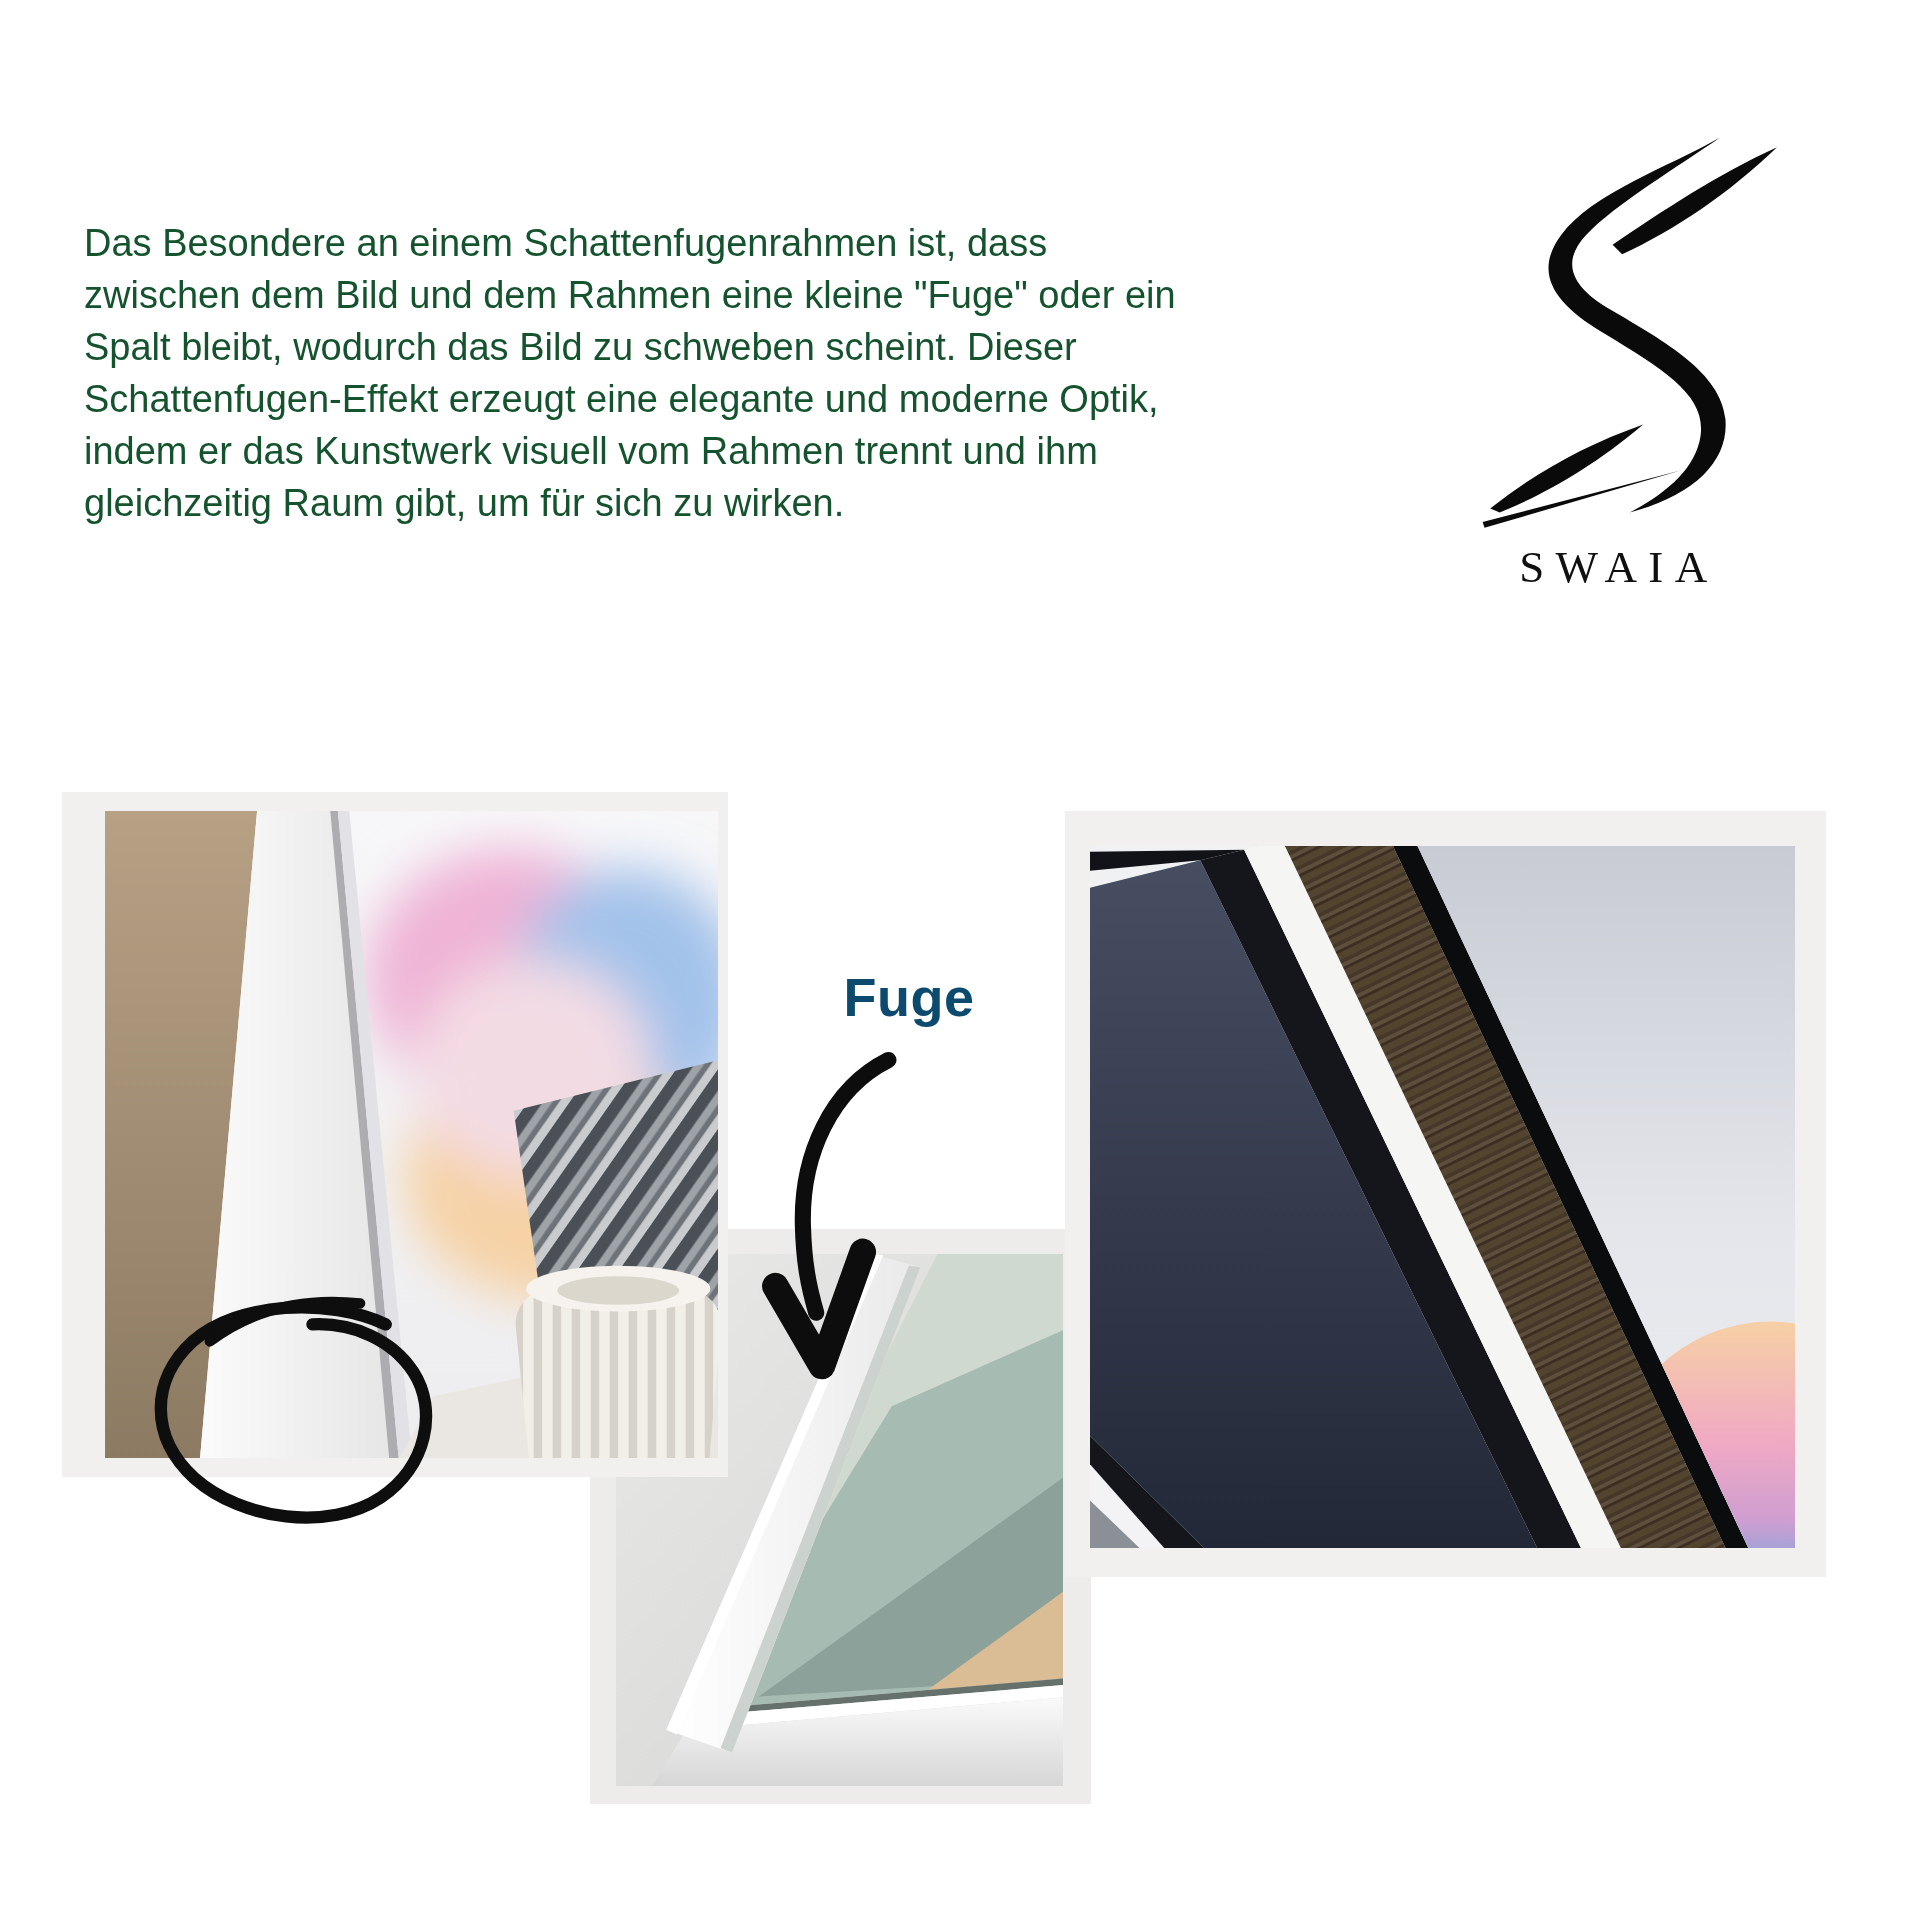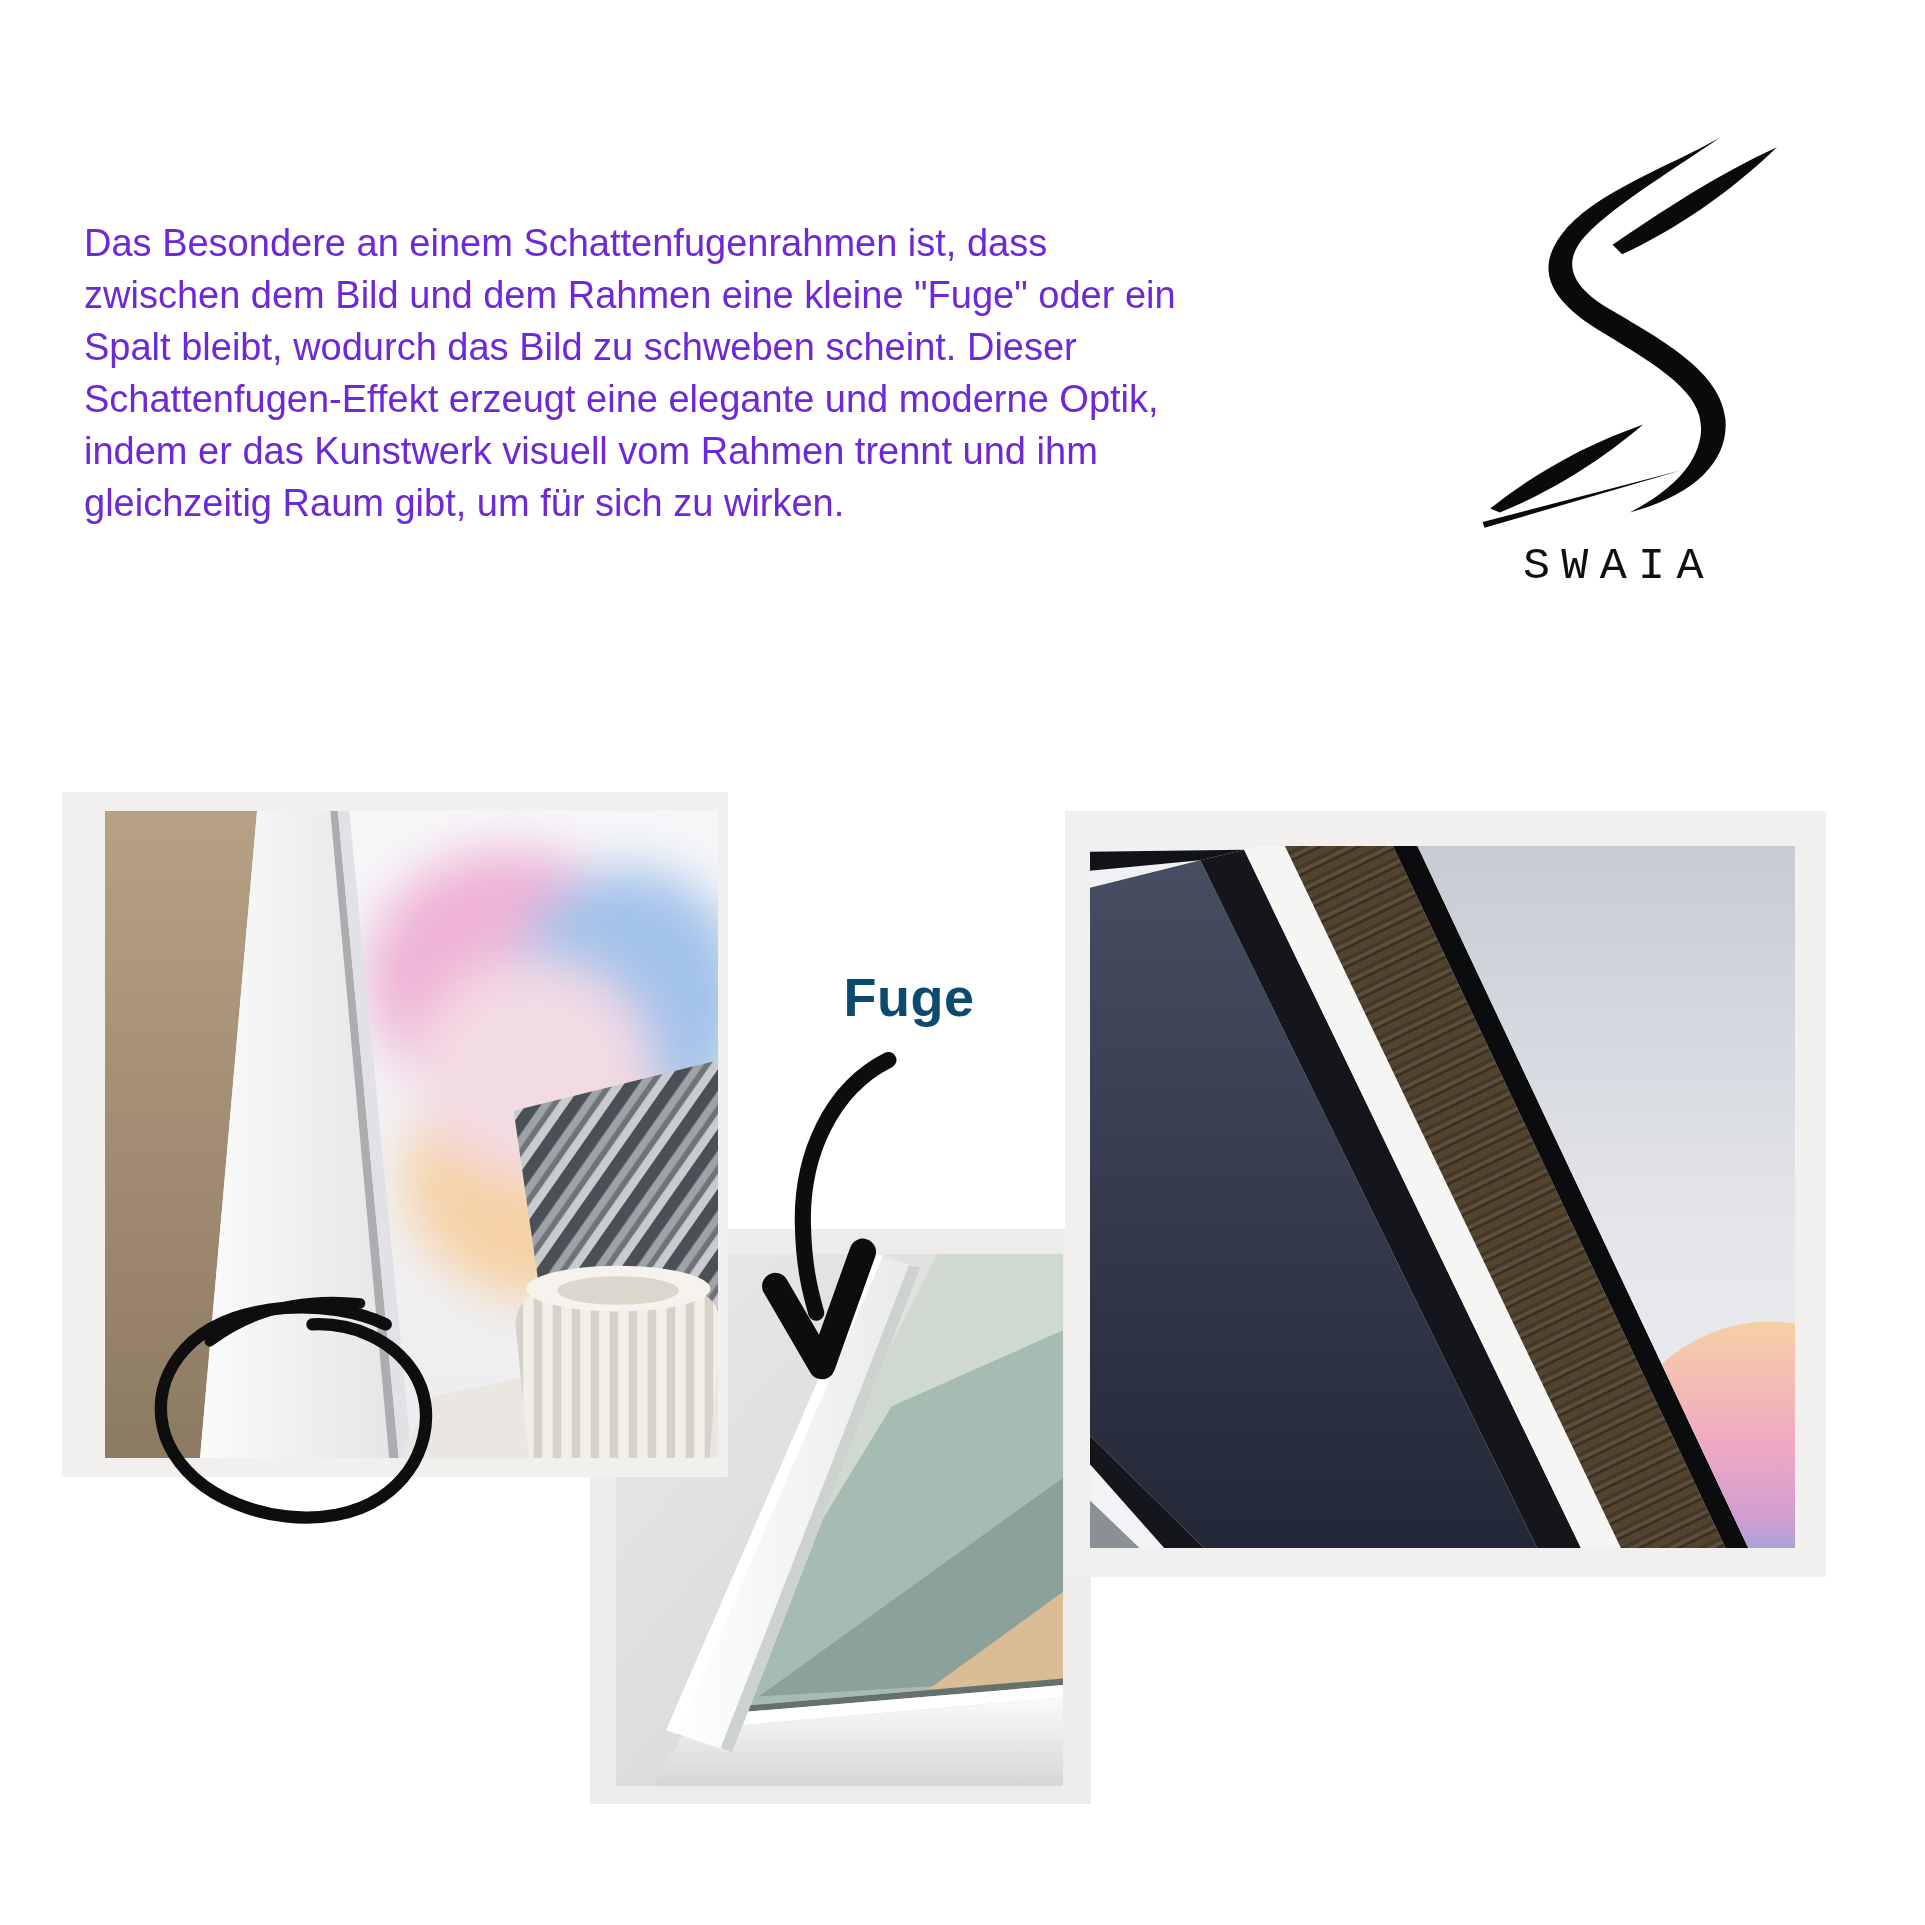--- a/index.html
+++ b/index.html
@@ -2,26 +2,26 @@
 <html lang="de" style="font-size:15px"><head>
 <meta charset="utf-8">
 <style>
   html,body{margin:0;padding:0;background:#ffffff;}
   .page{position:relative;width:1926px;height:1926px;background:#ffffff;overflow:hidden;
         font-family:"Liberation Sans",sans-serif;color:#1f1f1f;}
   
   .title{position:absolute;left:84px;top:88px;width:1141px;
          font-size:60px;line-height:1.15;font-weight:700;letter-spacing:-0.5px;color:#161616;}
   .intro{position:absolute;left:84px;top:179px;width:1108px;
-         font-size:38px;line-height:52px;font-weight:400;color:#6d28d9;}
+         font-size:38px;line-height:52px;font-weight:400;color:#14532d;}
   
   .logo{position:absolute;left:1465px;top:124px;width:342px;height:518px;}
   .logo-mark{position:absolute;left:12.4px;top:7.6px;width:319px;height:411px;}
   .logo-text{position:absolute;left:0;top:417px;width:285px;text-align:center;
-             font-family:Liberation Mono, monospace;font-size:45px;letter-spacing:11.4px;
+             font-family:Liberation Serif, serif;font-size:45px;letter-spacing:11.4px;
              padding-left:11.4px;color:#101010;}
   
   .card{position:absolute;background:#f1f0ee;}
   .card-middle{left:590px;top:1229px;width:501px;height:575px;background:#edecea;z-index:1;}
   .card-right{left:1065px;top:811px;width:761px;height:766px;z-index:2;}
   .card-left{left:62px;top:792px;width:666px;height:685px;z-index:3;}
   .photo{position:absolute;overflow:hidden;}
   .photo svg{position:absolute;left:0;top:0;width:100%;height:100%;}
   .photo-left{left:43px;top:19px;width:613px;height:647px;}
   .photo-middle{left:26px;top:25px;width:447px;height:532px;}

